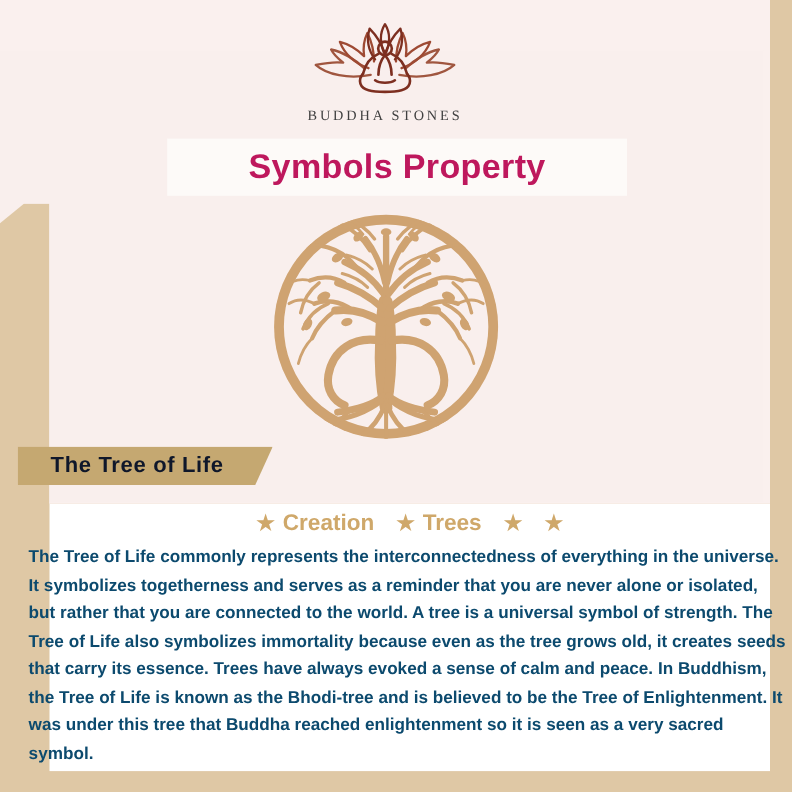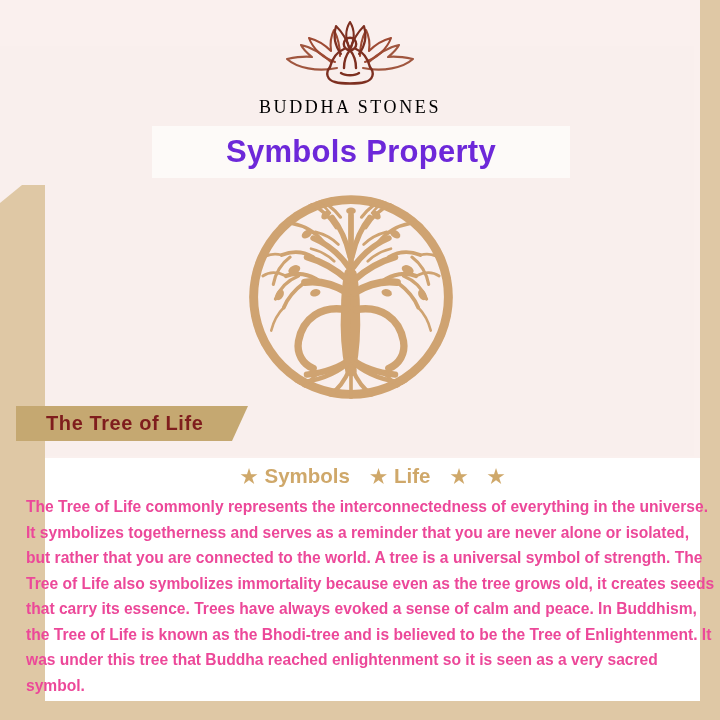--- a/index.html
+++ b/index.html
@@ -41,36 +41,36 @@
 
   
   .logo-wrap{
     position:absolute; left:0; top:18px; width:700px;
     display:flex; flex-direction:column; align-items:center;
   }
   .logo-mark{ width:150px; height:72px; display:block; }
   .logo-word{
     margin-top:7px;
     font-family:"Liberation Serif", serif;
-    font-size:18px; font-weight:400;
+    font-size:13px; font-weight:400;
     letter-spacing:2.6px;
-    color:#000000;
+    color:#404040;
     white-space:nowrap;
   }
 
   
   .title-band{
     position:absolute; left:152px; top:126px;
     width:418px; height:52px;
     background:#fdfaf8;
     display:flex; align-items:center; justify-content:center;
   }
   .title-text{
     font-size:31px; font-weight:bold;
-    color:#6d28d9;
+    color:#be185d;
     letter-spacing:.3px;
     white-space:nowrap;
   }
 
   
   .tree-wrap{
     position:absolute; left:246px; top:192px;
     width:210px; height:210px;
   }
   .tree-wrap svg{ display:block; width:210px; height:210px; }
@@ -79,21 +79,21 @@
   .label-banner{
     position:absolute; left:16px; top:406px;
     width:232px; height:35px;
     background:#c5a871;
     clip-path:polygon(0 0, 100% 0, calc(100% - 16px) 100%, 0 100%);
     display:flex; align-items:center;
   }
   .label-banner-text{
     margin-left:30px;
     font-size:20px; font-weight:bold;
-    color:#7f1d1d;
+    color:#0f172a;
     letter-spacing:.6px;
     white-space:nowrap;
   }
 
   
   .body-panel{
     position:absolute; left:45px; top:458px;
     width:655px; height:243px;
     background:#ffffff;
   }
@@ -111,21 +111,21 @@
   }
   .kw .star{ font-size:19px; line-height:1; color:#cfa86a; }
 
   .body-text{
     position:absolute; left:-21px; top:36px;
     width:693px;
     padding:0 2px;
     font-size:15.6px;
     font-weight:bold;
     line-height:25.5px;
-    color:#ec4899;
+    color:#0c4a6e;
     text-align:left;
   }
 </style>
 </head>
 <body>
 
 <div id="page">
 
   <div class="top-strip"></div>
   <div class="pink-panel">
@@ -271,25 +271,25 @@
 
   <div class="label-banner">
     <span class="label-banner-text">The Tree of Life</span>
   </div>
 
   <div class="body-panel">
 
     <div class="keywords">
       <span class="kw">
         <span class="star">★</span>
-        <span>Symbols</span>
+        <span>Creation</span>
       </span>
       <span class="kw">
         <span class="star">★</span>
-        <span>Life</span>
+        <span>Trees</span>
       </span>
       <span class="kw">
         <span class="star">★</span>
       </span>
       <span class="kw">
         <span class="star">★</span>
       </span>
     </div>
 
     <p class="body-text">The Tree of Life commonly represents the interconnectedness of everything in the universe. It symbolizes togetherness and serves as a reminder that you are never alone or isolated, but rather that you are connected to the world. A tree is a universal symbol of strength. The Tree of Life also symbolizes immortality because even as the tree grows old, it creates seeds that carry its essence. Trees have always evoked a sense of calm and peace. In Buddhism, the Tree of Life is known as the Bhodi-tree and is believed to be the Tree of Enlightenment. It was under this tree that Buddha reached enlightenment so it is seen as a very sacred symbol.</p>

